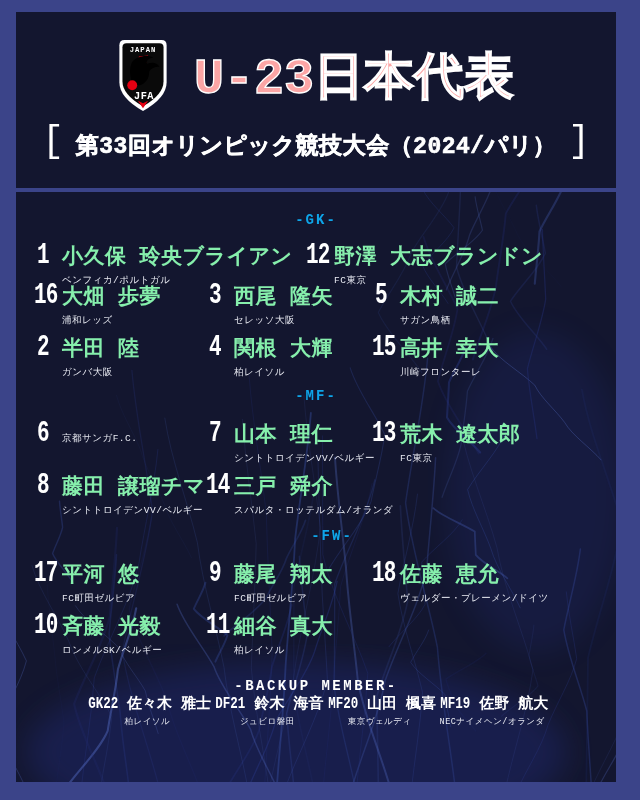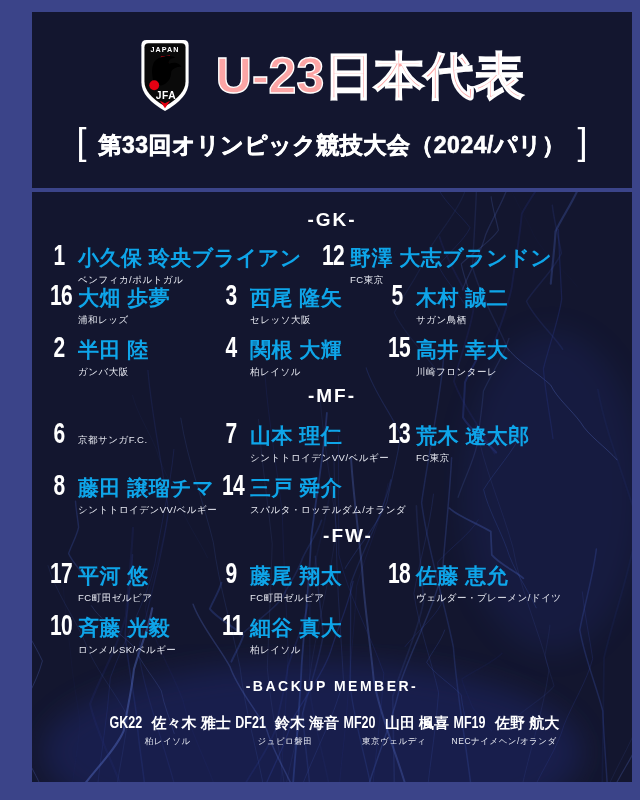--- a/index.html
+++ b/index.html
@@ -1,54 +1,54 @@
 <!DOCTYPE html>
 <html><head>
 <meta charset="utf-8">
 <style>
   html,body{margin:0;padding:0;background:#3b4489;}
   .page{position:relative;width:640px;height:800px;background:#3b4489;overflow:hidden;
         font-family:"Liberation Sans","DejaVu Sans",sans-serif;}
-  .card{position:absolute;left:32px;width:600px;background:#13162f;}
+  .card{position:absolute;left:16px;width:600px;background:#13162f;font-family:Liberation Mono, monospace;}
   .header-card{top:12px;height:176px;display:flex;flex-direction:column;align-items:center;
                justify-content:center;gap:15px;}
   .title-row{display:flex;align-items:center;gap:26px;}
   .crest{width:50px;height:76px;flex:0 0 50px;}
   .title{font-size:50px;font-weight:bold;color:#fca5a5;letter-spacing:0;-webkit-text-stroke:1.3px #ffffff;}
   .subtitle-row{display:flex;align-items:center;gap:12px;color:#ffffff;}
   .bracket{font-size:36px;font-weight:300;line-height:0.9;position:relative;top:-3px;}
   .subtitle{font-size:23px;font-weight:bold;letter-spacing:0.5px;-webkit-text-stroke:0.6px #ffffff;}
 
   .main-card{top:192px;height:590px;overflow:hidden;}
   .flames{position:absolute;left:0;top:0;pointer-events:none;}
   .content{position:relative;padding-top:10px;}
 
-  .pos-label{text-align:center;color:#ffffff;font-weight:bold;font-size:19px;
+  .pos-label{text-align:center;color:#0ea5e9;font-weight:bold;font-size:14px;
              letter-spacing:2px;line-height:20px;}
   #sec-gk .pos-label{margin:8px 0 10px;}
   #sec-df .pos-label{margin:20px 0 12px;}
   #sec-mf .pos-label{margin:14px 0 12px;}
   #sec-fw .pos-label{margin:16px 0 12px;padding-left:32px;}
 
   .row{display:grid;padding-left:14px;}
   .cols3{grid-template-columns:172px 166px 1fr;}
   .cols2{grid-template-columns:272px 1fr;}
   .row + .row{margin-top:12px;}
 
   .player{display:flex;align-items:baseline;height:40px;}
   .num{display:inline-block;flex:0 0 26px;width:26px;text-align:center;color:#ffffff;
        font-weight:bold;font-size:30px;line-height:1;letter-spacing:-1px;
        transform:scaleX(0.70);transform-origin:center bottom;}
   .info{margin-left:6px;}
-  .name{font-size:21px;font-weight:bold;color:#0ea5e9;letter-spacing:0.5px;white-space:nowrap;line-height:1.15;}
+  .name{font-size:21px;font-weight:bold;color:#86efac;letter-spacing:0.5px;white-space:nowrap;line-height:1.15;}
   .club{font-size:9.5px;color:#e8eaf2;margin-top:4px;letter-spacing:0.5px;white-space:nowrap;}
 
   .backup{margin-top:28px;}
   .backup-label{text-align:center;color:#ffffff;font-weight:bold;font-size:14px;letter-spacing:2.5px;}
-  .backup-row{display:flex;justify-content:center;margin-top:20px;}
+  .backup-row{display:flex;justify-content:center;margin-top:0;}
   .backup-entry{display:flex;flex-direction:column;align-items:center;}
   .backup-line{display:flex;align-items:baseline;gap:5px;}
   .backup-pos{display:inline-block;font-weight:bold;font-size:16px;color:#ffffff;line-height:1;
               transform:scaleX(0.78);transform-origin:center bottom;}
   .backup-name{font-weight:bold;font-size:15px;color:#ffffff;white-space:nowrap;}
   .backup-club{font-size:8.5px;color:#e8eaf2;margin-top:3px;letter-spacing:0.5px;white-space:nowrap;}
 </style>
 </head>
 <body>
 

